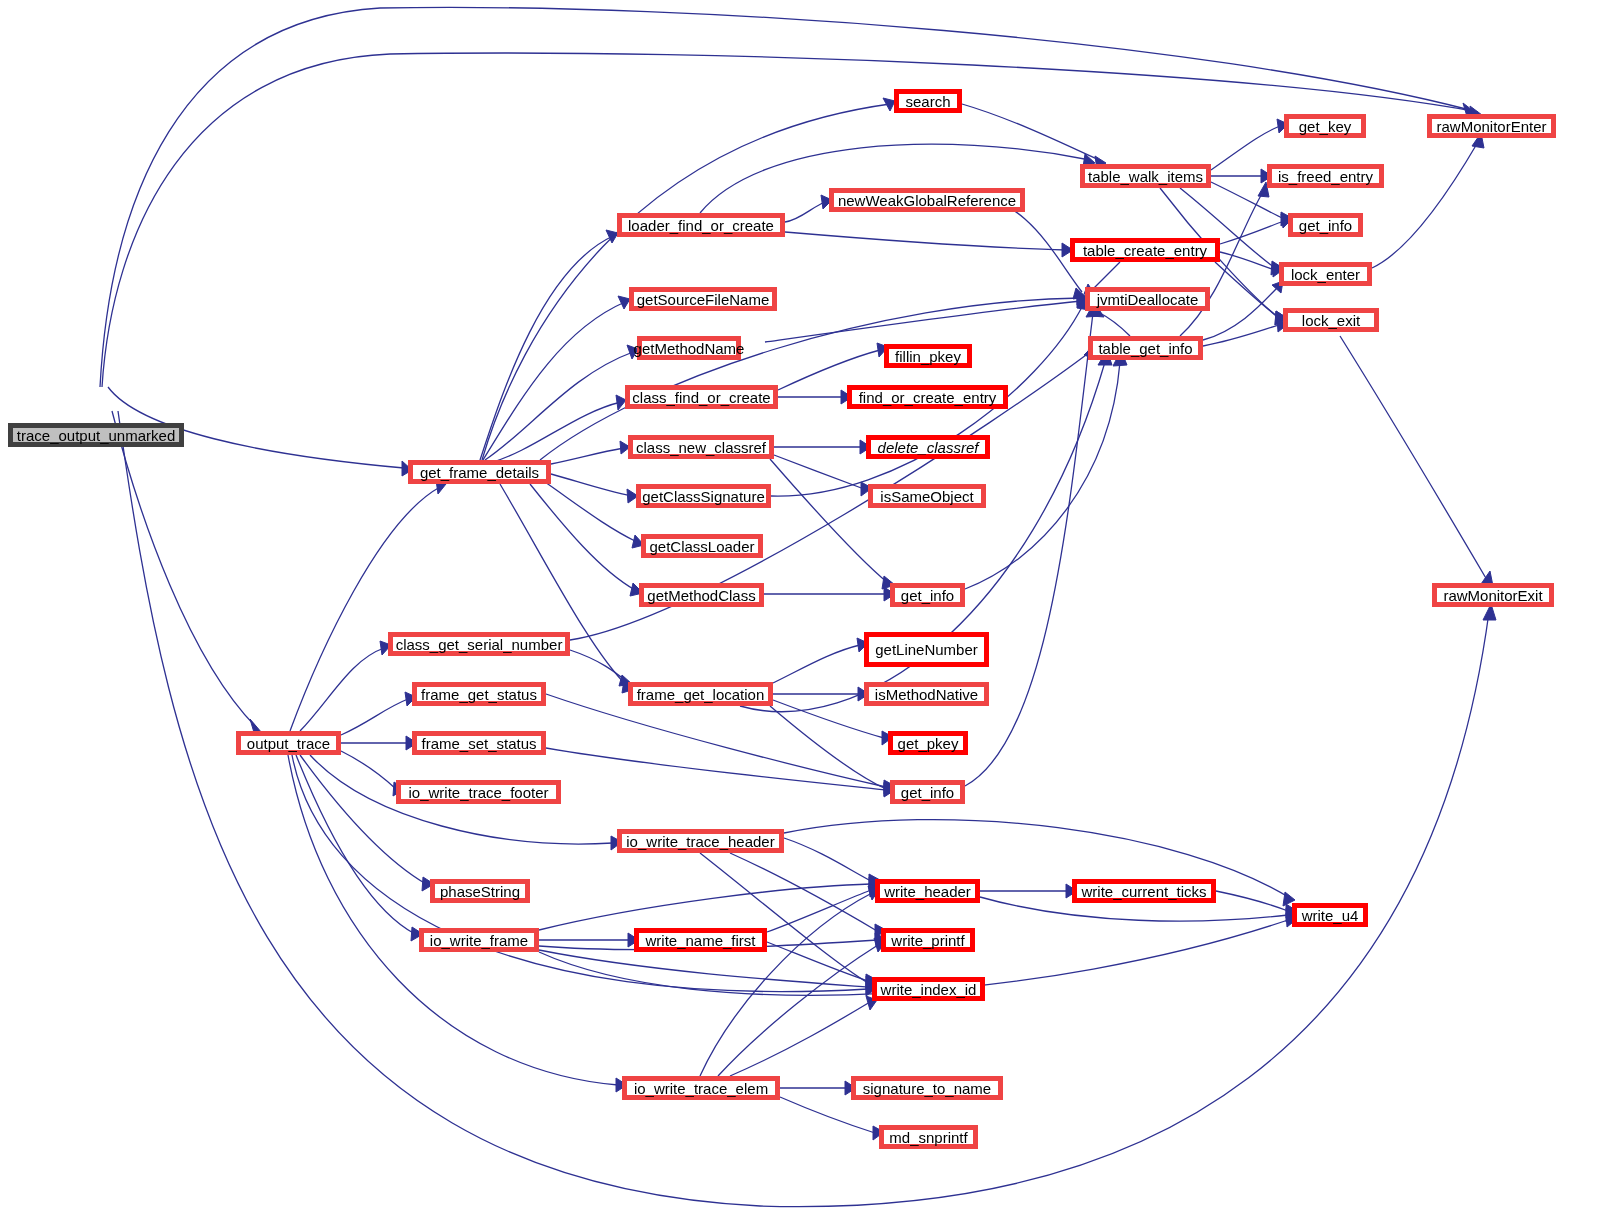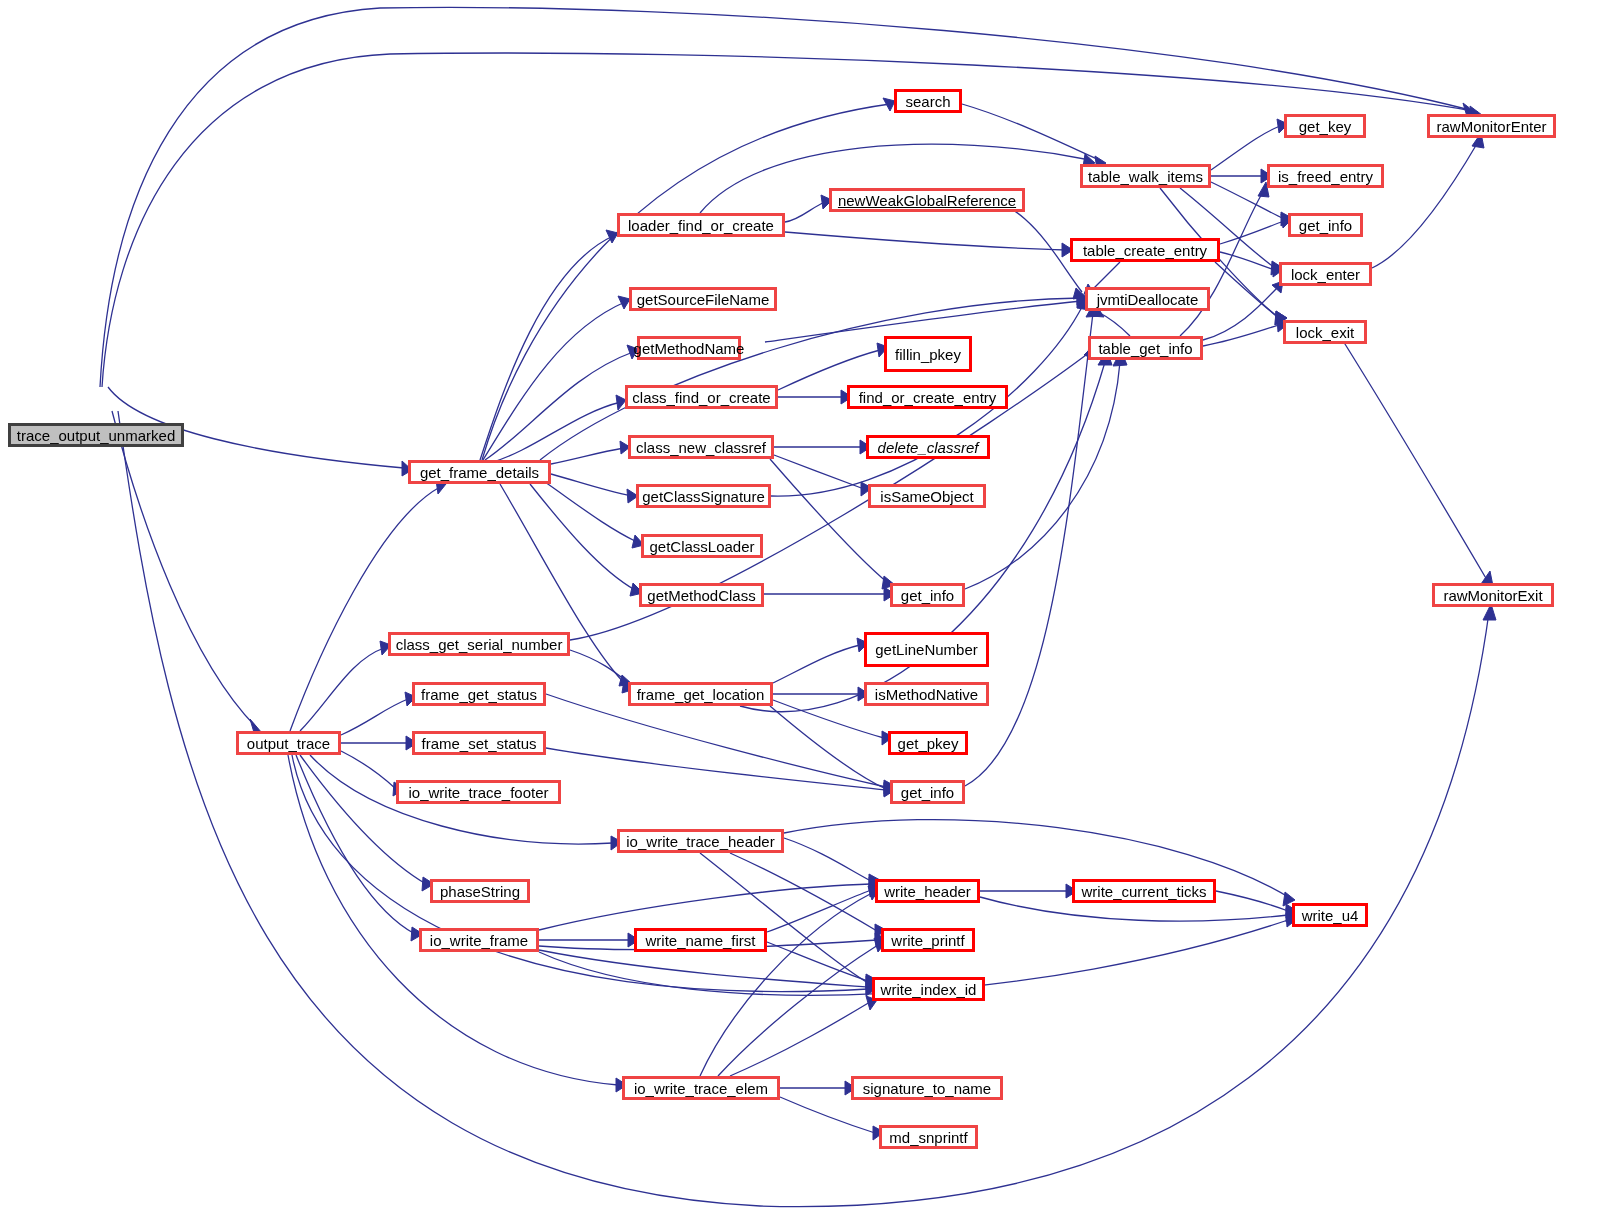--- a/index.html
+++ b/index.html
@@ -1,20 +1,20 @@
 <!DOCTYPE html>
 <html><head>
 <meta charset="utf-8">
 <style>
   html,body{margin:0;padding:0;background:#ffffff;}
   body{font-family:"Liberation Sans", sans-serif;}
   #canvas{position:relative;width:1613px;height:1227px;background:#fff;overflow:hidden;}
   svg.edges{position:absolute;left:0;top:0;width:1613px;height:1227px;}
   .node{position:absolute;box-sizing:border-box;display:flex;align-items:center;justify-content:center;
-        background:#ffffff;border:3px solid #ef4444;font-size:15px;color:#000;white-space:nowrap;
+        background:#ffffff;border:5px solid #ef4444;font-size:15px;color:#000;white-space:nowrap;
         line-height:1;padding:0 8px;}
   .node.red{border-color:#ff0000;}
   .node.root{background:#bfbfbf;border-color:#404040;}
   .node span{pointer-events:none;}
   path.edge{fill:none;stroke:#2e3192;stroke-width:1.3px;}
   polygon.arrow{fill:#2e3192;stroke:#2e3192;stroke-width:1px;}
 </style>
 </head>
 <body>
 
@@ -195,21 +195,21 @@
       </div>
       <div class="node" style="left: 408px; top: 460px; width: 143px; height: 24px;">
         <span>get_frame_details</span>
       </div>
       <div class="node" style="left: 617px; top: 213px; width: 168px; height: 24px; justify-content: center;">
         <span>loader_find_or_create</span>
       </div>
       <div class="node red" style="left: 894px; top: 89px; width: 68px; height: 24px;">
         <span>search</span>
       </div>
-      <div class="node" style="left: 829px; top: 188px; width: 196px; height: 24px; text-decoration: underline;">
+      <div class="node" style="left: 829px; top: 188px; width: 196px; height: 24px;">
         <span>newWeakGlobalReference</span>
       </div>
       <div class="node" style="left: 629px; top: 287px; width: 148px; height: 24px;">
         <span>getSourceFileName</span>
       </div>
       <div class="node" style="left: 637px; top: 336px; width: 104px; height: 24px;">
         <span>getMethodName</span>
       </div>
       <div class="node" style="left: 625px; top: 385px; width: 153px; height: 24px;">
         <span>class_find_or_create</span>
@@ -219,21 +219,21 @@
       </div>
       <div class="node" style="left: 636px; top: 484px; width: 135px; height: 24px;">
         <span>getClassSignature</span>
       </div>
       <div class="node" style="left: 641px; top: 534px; width: 122px; height: 24px;">
         <span>getClassLoader</span>
       </div>
       <div class="node" style="left: 639px; top: 583px; width: 125px; height: 24px;">
         <span>getMethodClass</span>
       </div>
-      <div class="node red" style="left: 884px; top: 336px; width: 88px; height: 36px;">
+      <div class="node red" style="left: 884px; top: 344px; width: 88px; height: 24px;">
         <span>fillin_pkey</span>
       </div>
       <div class="node red" style="left: 847px; top: 385px; width: 161px; height: 24px;">
         <span>find_or_create_entry</span>
       </div>
       <div class="node red" style="left: 866px; top: 435px; width: 124px; height: 24px; font-style: italic;">
         <span>delete_classref</span>
       </div>
       <div class="node" style="left: 868px; top: 484px; width: 118px; height: 24px;">
         <span>isSameObject</span>
@@ -258,21 +258,21 @@
       </div>
       <div class="node" style="left: 1267px; top: 164px; width: 117px; height: 24px;">
         <span>is_freed_entry</span>
       </div>
       <div class="node" style="left: 1288px; top: 213px; width: 75px; height: 24px;">
         <span>get_info</span>
       </div>
       <div class="node" style="left: 1279px; top: 262px; width: 93px; height: 24px;">
         <span>lock_enter</span>
       </div>
-      <div class="node" style="left: 1283px; top: 320px; width: 84px; height: 24px; text-align: right;">
+      <div class="node" style="left: 1283px; top: 308px; width: 96px; height: 24px; text-align: right;">
         <span>lock_exit</span>
       </div>
       <div class="node" style="left: 1427px; top: 114px; width: 129px; height: 24px;">
         <span>rawMonitorEnter</span>
       </div>
       <div class="node" style="left: 1432px; top: 583px; width: 122px; height: 24px;">
         <span>rawMonitorExit</span>
       </div>
       <div class="node" style="left: 388px; top: 632px; width: 182px; height: 24px;">
         <span>class_get_serial_number</span>

